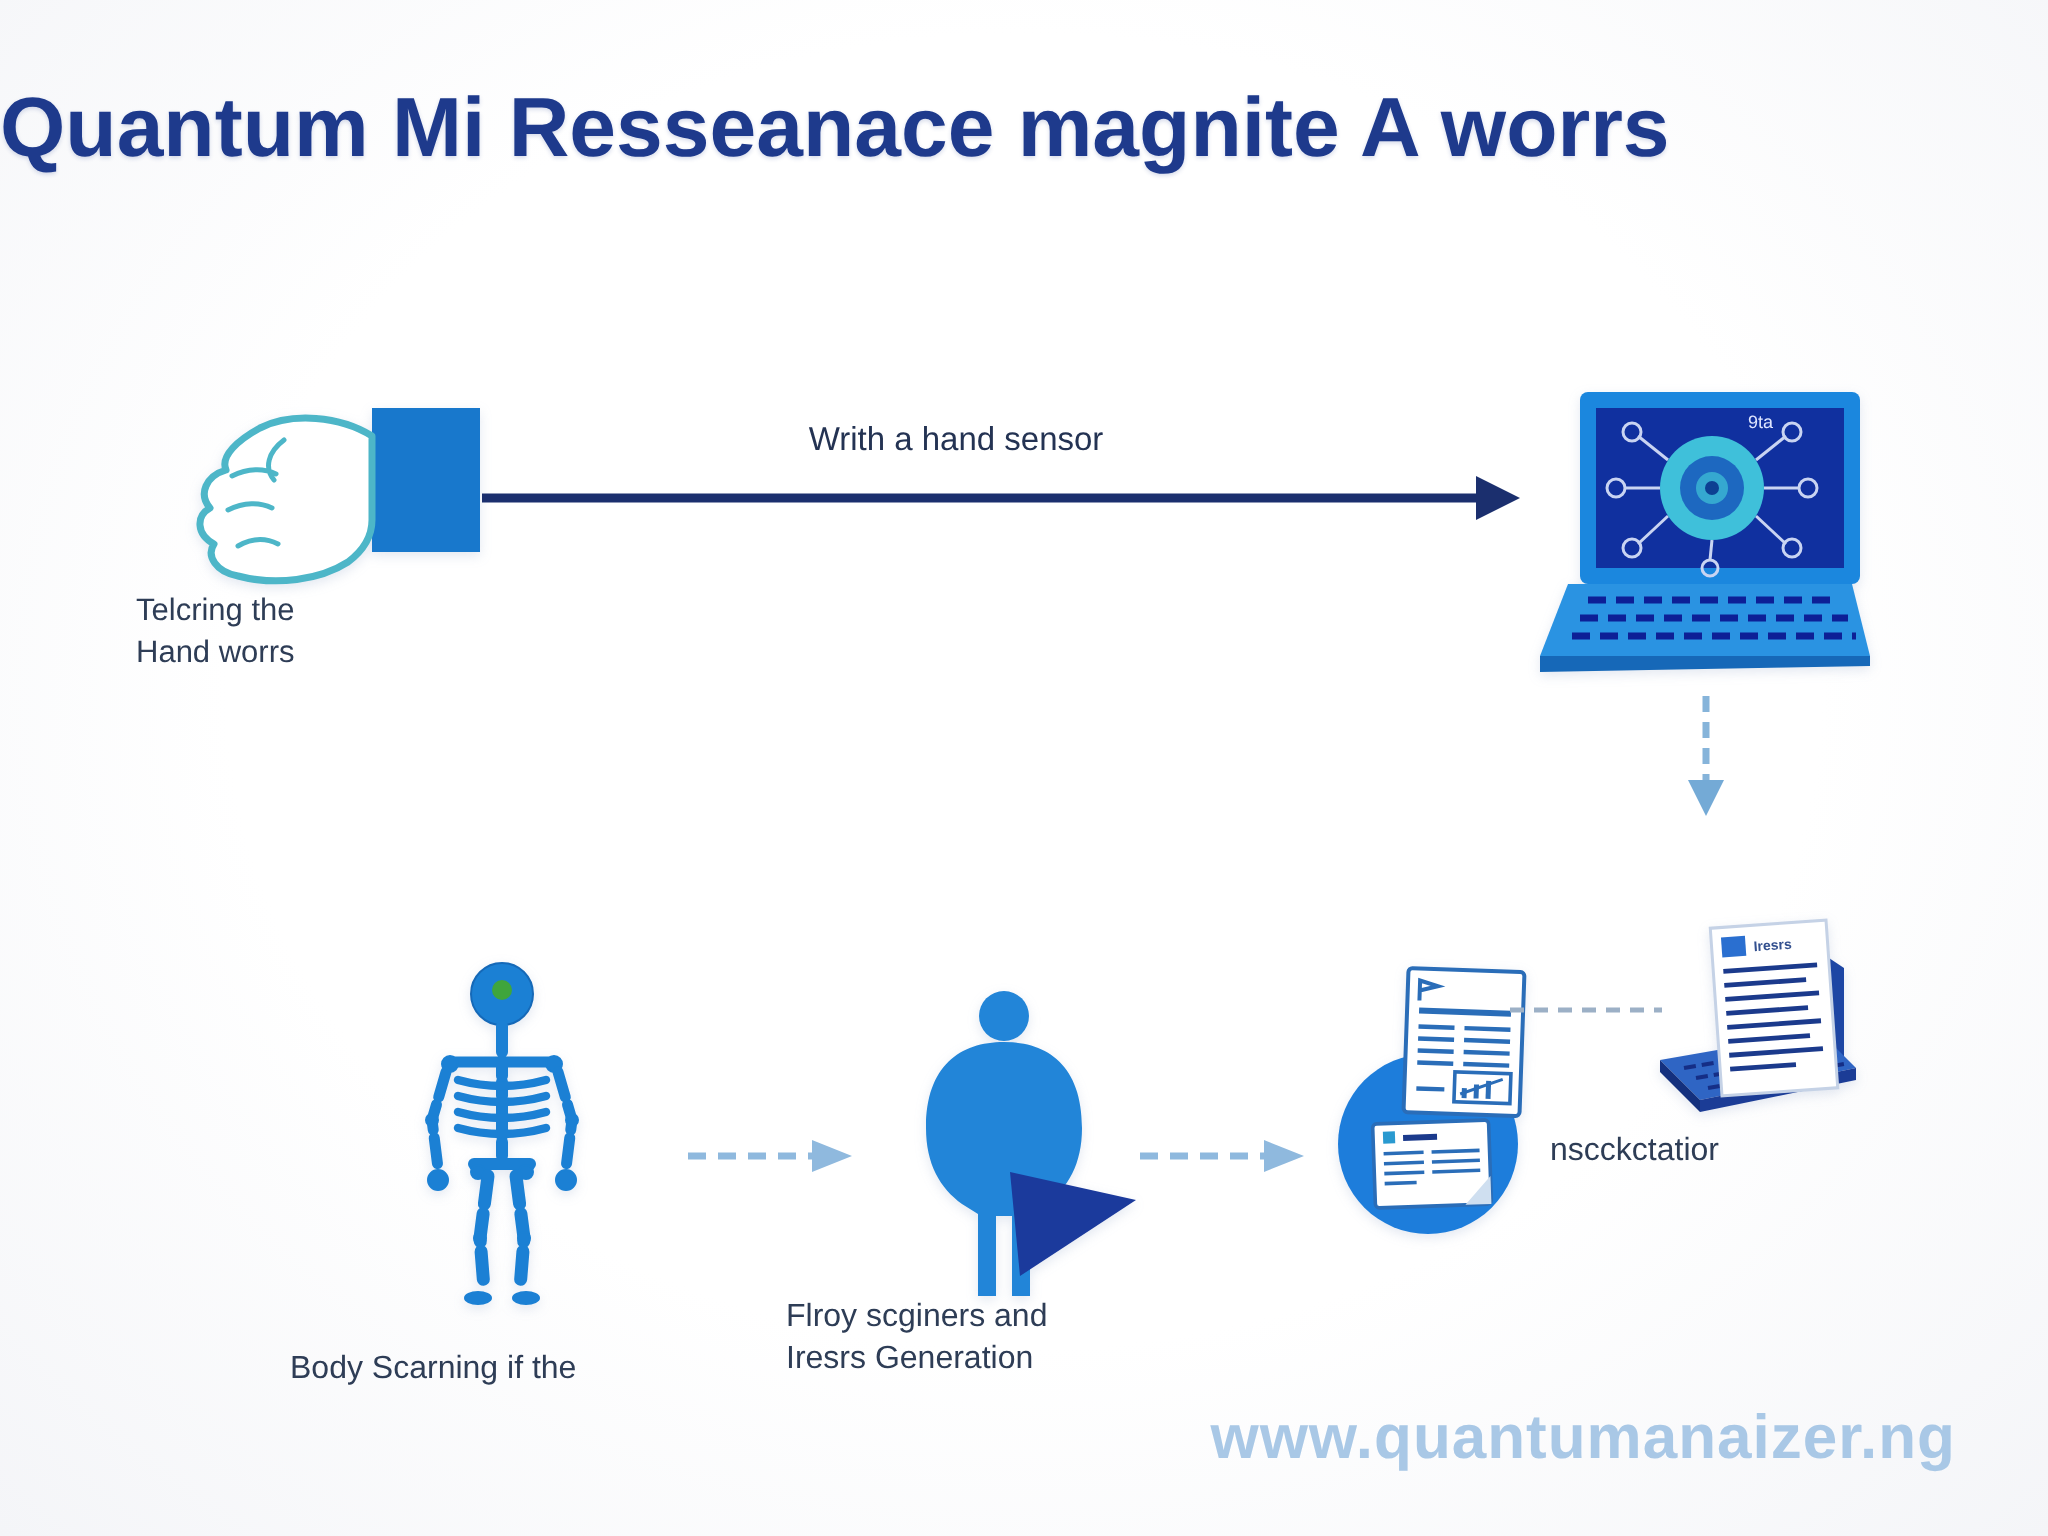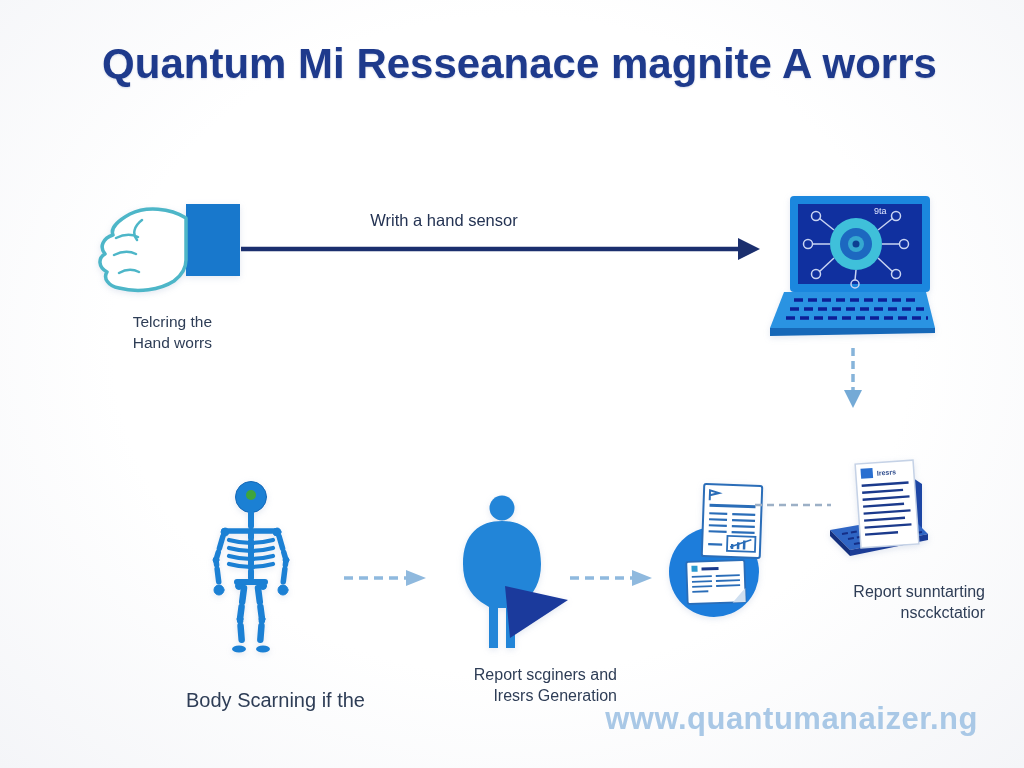--- a/index.html
+++ b/index.html
@@ -3,26 +3,26 @@
 <meta charset="utf-8">
 <style>
   html,body{margin:0;padding:0;background:#e8eaee;}
   .canvas{
     position:relative;width:1024px;height:768px;overflow:hidden;
     background:radial-gradient(ellipse at 50% 45%, #ffffff 55%, #f4f5f8 100%);
     font-family:"Liberation Sans", sans-serif;
   }
   .abs{position:absolute;}
   .title{
-    left:15px;right:0;top:40px;text-align:center;
+    left:0;right:0;top:40px;text-align:left;
     color:#1e3a8c;font-size:42px;font-weight:bold;letter-spacing:0px;
     text-shadow:0 1px 2px rgba(30,58,140,0.18);
   }
   .label{
-    color:#2e3d56;font-size:15.5px;line-height:21px;text-align:right;margin-top:16px;
+    color:#2e3d56;font-size:15.5px;line-height:21px;text-align:left;
   }
   .arrow-label{
     color:#243353;font-size:16.5px;text-align:center;
   }
   .watermark{
     right:46px;top:701px;color:#a9c8e6;font-size:31px;font-weight:bold;letter-spacing:0.5px;
   }
   svg.icon{filter:drop-shadow(0 2px 3px rgba(100,130,180,0.18));}
 </style>
 </head>
@@ -35,21 +35,21 @@
   <svg class="abs icon" style="left:86px;top:194px;" width="172" height="112" viewBox="0 0 172 112">
     <rect x="100" y="10" width="54" height="72" fill="#1878cc"></rect>
     <path d="M100,24 C84,14 60,12 44,20 C33,26 24,34 27,41 C17,44 13,53 19,60 C12,64 12,73 21,78 C17,84 22,92 33,94 C52,99 74,96 88,87 C96,81 100,74 100,66 Z" fill="#ffffff" stroke="#4db6c8" stroke-width="3.5" stroke-linejoin="round"></path>
     <path d="M30,44 C38,40 46,40 52,43 M28,61 C36,57 44,57 50,60 M33,79 C40,75 47,75 53,78 M56,26 C48,32 46,40 51,46" fill="none" stroke="#4db6c8" stroke-width="2.5" stroke-linecap="round"></path>
   </svg>
   <div class="abs label" style="left:68px;top:295px;width:144px;">
     <div>Telcring the</div>
     <div>Hand worrs</div>
   </div>
 
-  <div class="abs arrow-label" style="left:314px;top:211px;width:260px;">Writh a hand sensor</div>
+  <div class="abs arrow-label" style="left:348px;top:211px;width:260px;">Writh a hand sensor</div>
   <svg class="abs" style="left:238px;top:232px;" width="530" height="36" viewBox="0 0 530 36">
     <line x1="3" y1="17" x2="500" y2="17" stroke="#1b2f6e" stroke-width="4.5"></line>
     <polygon points="500,6 522,17 500,28" fill="#1b2f6e"></polygon>
   </svg>
 
   <svg class="abs icon" style="left:762px;top:190px;" width="175" height="150" viewBox="0 0 175 150">
     <rect x="28" y="6" width="140" height="96" rx="4" fill="#1b87de"></rect>
     <rect x="36" y="14" width="124" height="80" fill="#10309f"></rect>
     <g stroke="#c9d4f2" stroke-width="1.5" fill="none">
       <line x1="72" y1="40" x2="57" y2="28"></line>
@@ -111,36 +111,36 @@
       <circle cx="43" cy="130" r="3.5"></circle>
         <circle cx="67" cy="130" r="3.5"></circle>
       <polyline points="48,132 44,163 46,188" fill="none" stroke-width="6.5" stroke-dasharray="14 5"></polyline>
       <polyline points="62,132 66,163 64,188" fill="none" stroke-width="6.5" stroke-dasharray="14 5"></polyline>
       <circle cx="44" cy="163" r="3"></circle>
         <circle cx="66" cy="163" r="3"></circle>
       <ellipse cx="43" cy="193" rx="7" ry="3.5" stroke="none"></ellipse>
       <ellipse cx="67" cy="193" rx="7" ry="3.5" stroke="none"></ellipse>
     </g>
   </svg>
-  <div class="abs label" style="left:145px;top:674px;width:220px;font-size:20px;">
+  <div class="abs label" style="left:145px;top:674px;width:220px;font-size:16px;">
     <div>Body Scarning if the</div>
   </div>
 
   <svg class="abs" style="left:342px;top:566px;" width="88" height="24" viewBox="0 0 88 24">
     <line x1="2" y1="12" x2="64" y2="12" stroke="#8fb9de" stroke-width="3.5" stroke-dasharray="9 6"></line>
     <polygon points="64,4 84,12 64,20" fill="#8fb9de"></polygon>
   </svg>
 
   <svg class="abs icon" style="left:448px;top:488px;" width="132" height="168" viewBox="0 0 132 168">
     <circle cx="54" cy="20" r="12.5" fill="#2285d8"></circle>
     <path d="M15,76 C15,45 32,33 54,33 C76,33 93,45 93,76 C93,94 86,106 75,114 L67,119 L67,160 L58,160 L58,120 L50,120 L50,160 L41,160 L41,119 L33,114 C22,106 15,94 15,76 Z" fill="#2285d8"></path>
     <polygon points="57,98 120,112 62,150" fill="#1b3a9c"></polygon>
   </svg>
   <div class="abs label" style="left:393px;top:648px;width:224px;font-size:16px;">
-    <div>Report scginers and</div>
+    <div>Flroy scginers and</div>
     <div>Iresrs Generation</div>
   </div>
 
   <svg class="abs" style="left:568px;top:566px;" width="88" height="24" viewBox="0 0 88 24">
     <line x1="2" y1="12" x2="64" y2="12" stroke="#8fb9de" stroke-width="3.5" stroke-dasharray="9 6"></line>
     <polygon points="64,4 84,12 64,20" fill="#8fb9de"></polygon>
   </svg>
 
   <svg class="abs icon" style="left:660px;top:475px;" width="130" height="150" viewBox="0 0 130 150">
     <circle cx="54" cy="97" r="45" fill="#1d7ddb"></circle>
@@ -208,19 +208,18 @@
         <line x1="41" y1="48" x2="88" y2="48"></line>
         <line x1="41" y1="55" x2="82" y2="55"></line>
         <line x1="41" y1="62" x2="88" y2="62"></line>
         <line x1="41" y1="69" x2="82" y2="69"></line>
         <line x1="41" y1="76" x2="88" y2="76"></line>
         <line x1="41" y1="83" x2="74" y2="83"></line>
       </g>
     </g>
   </svg>
   <div class="abs label" style="left:775px;top:565px;width:210px;font-size:16px;">
-    <div>Report sunntarting</div>
     <div>nscckctatior</div>
   </div>
 
   <div class="abs watermark">www.quantumanaizer.ng</div>
 
 </div>
 
 </body></html>

